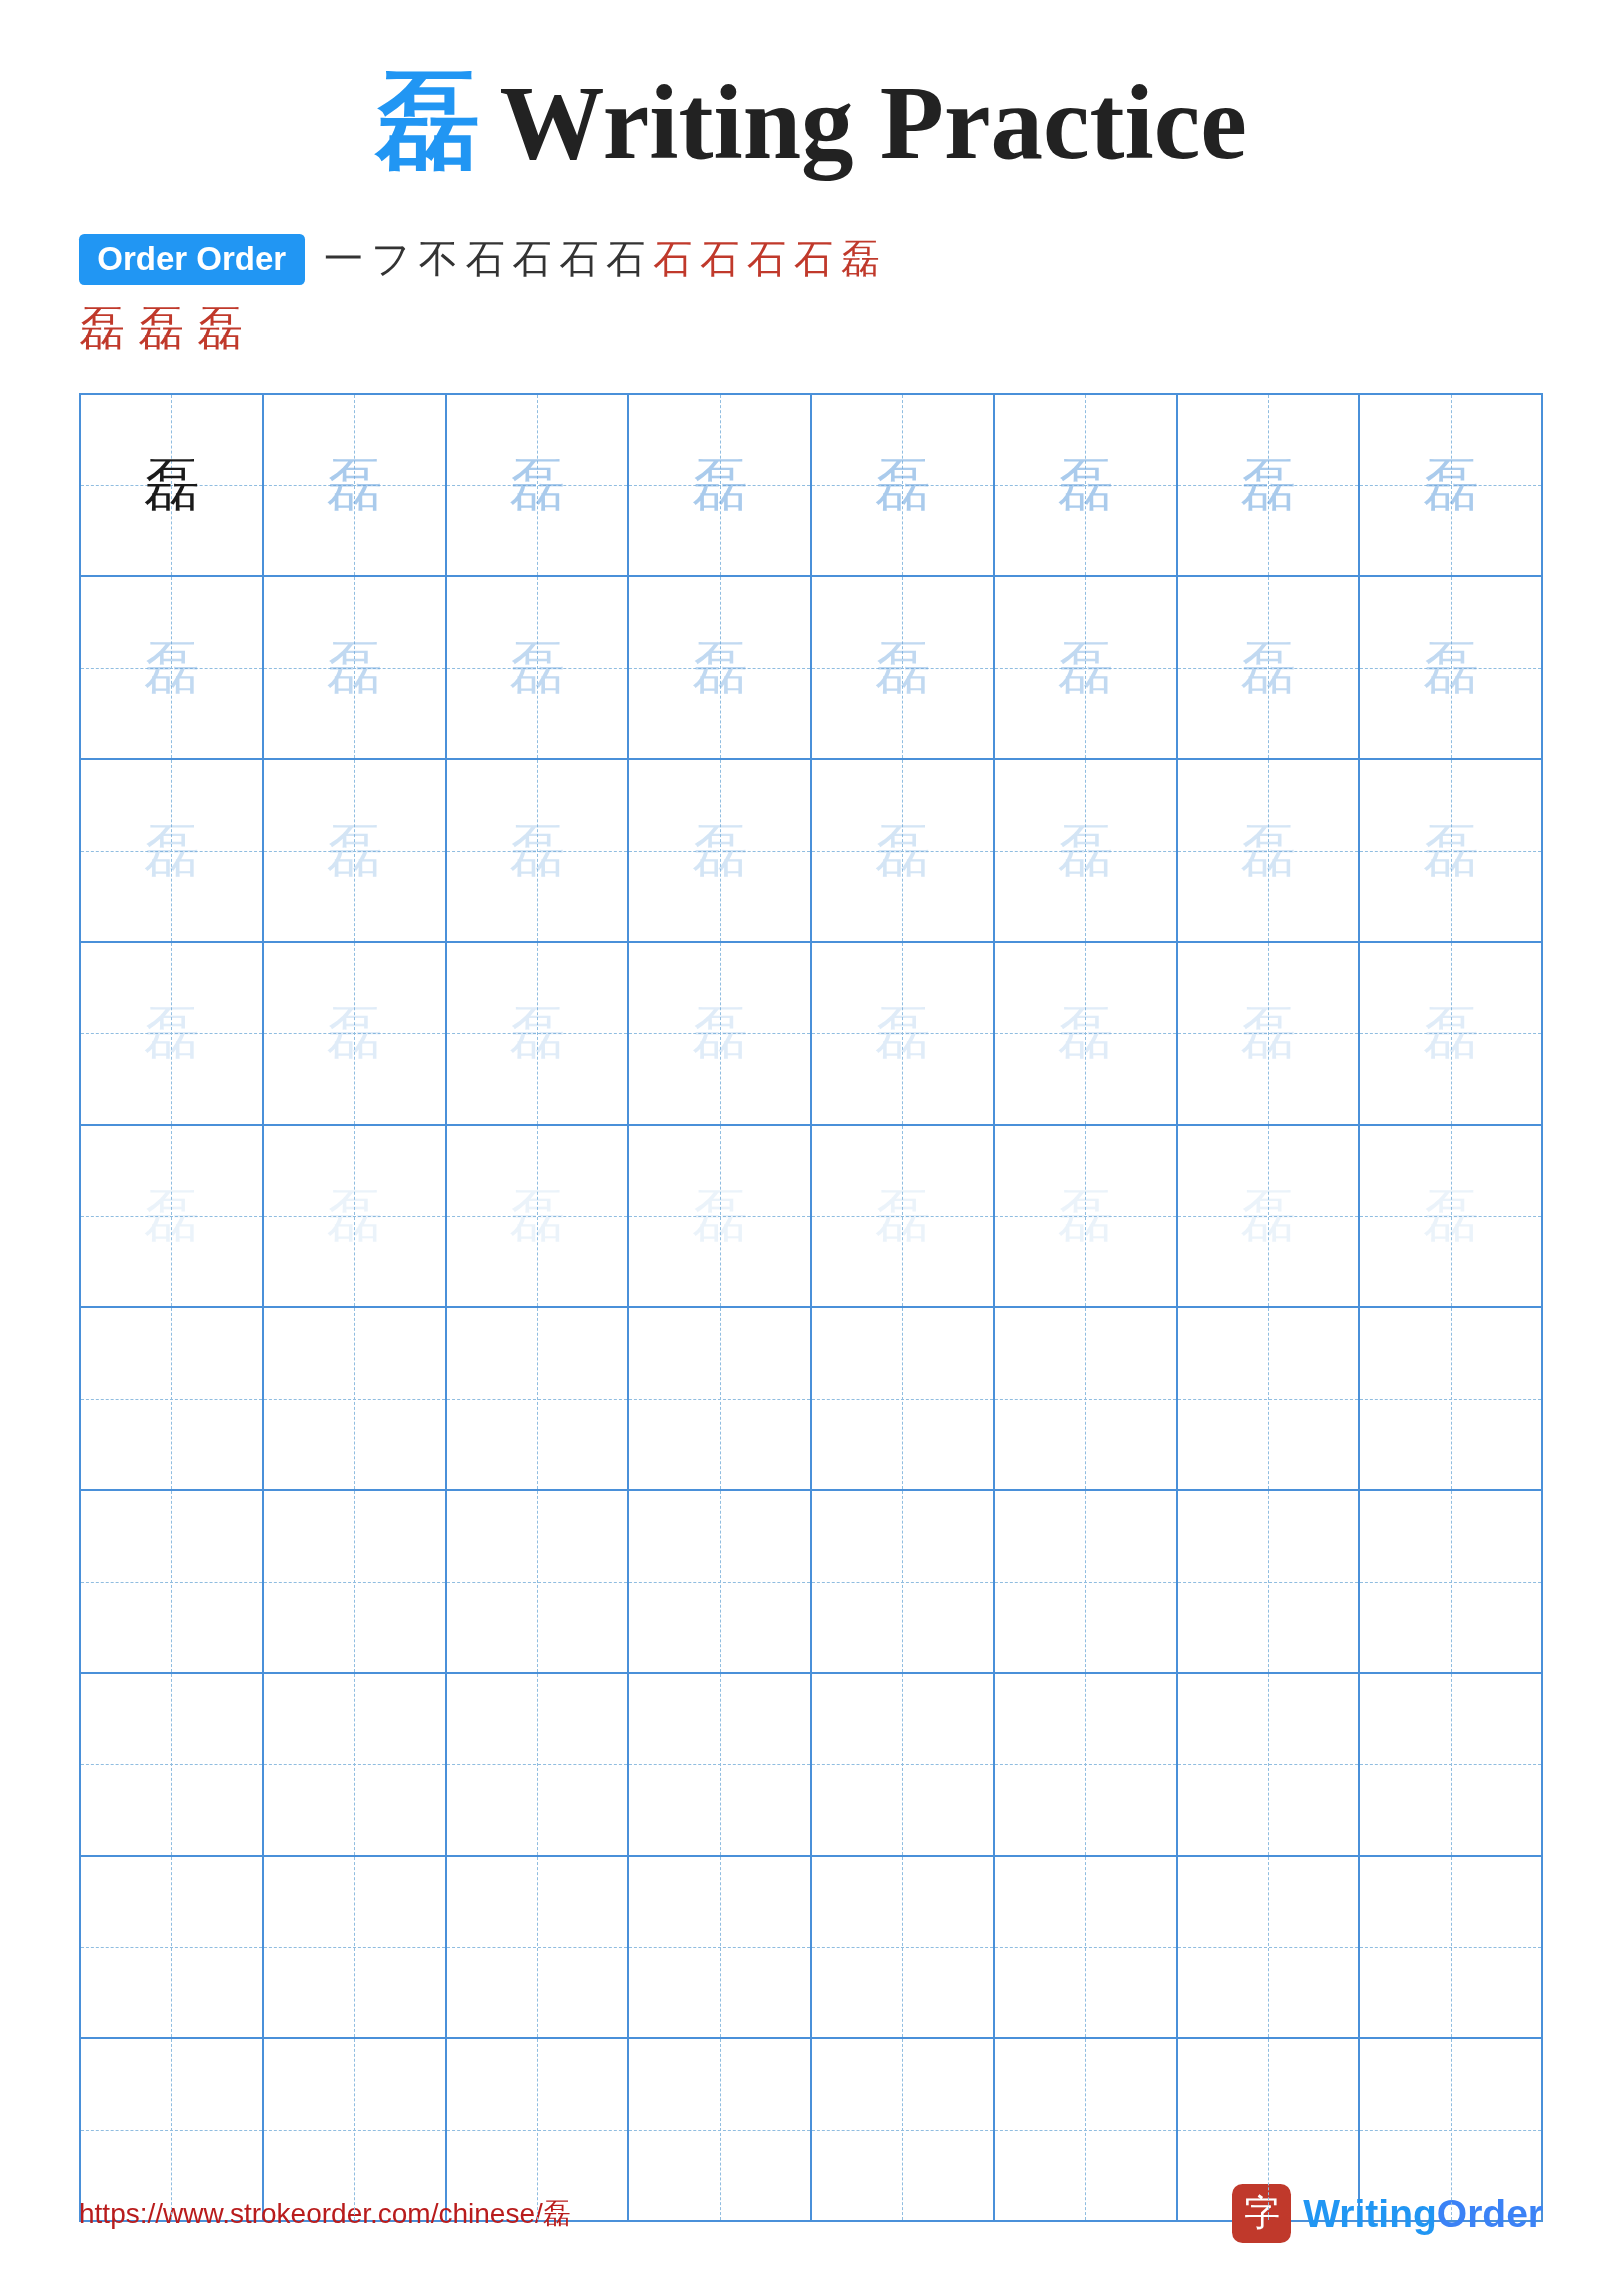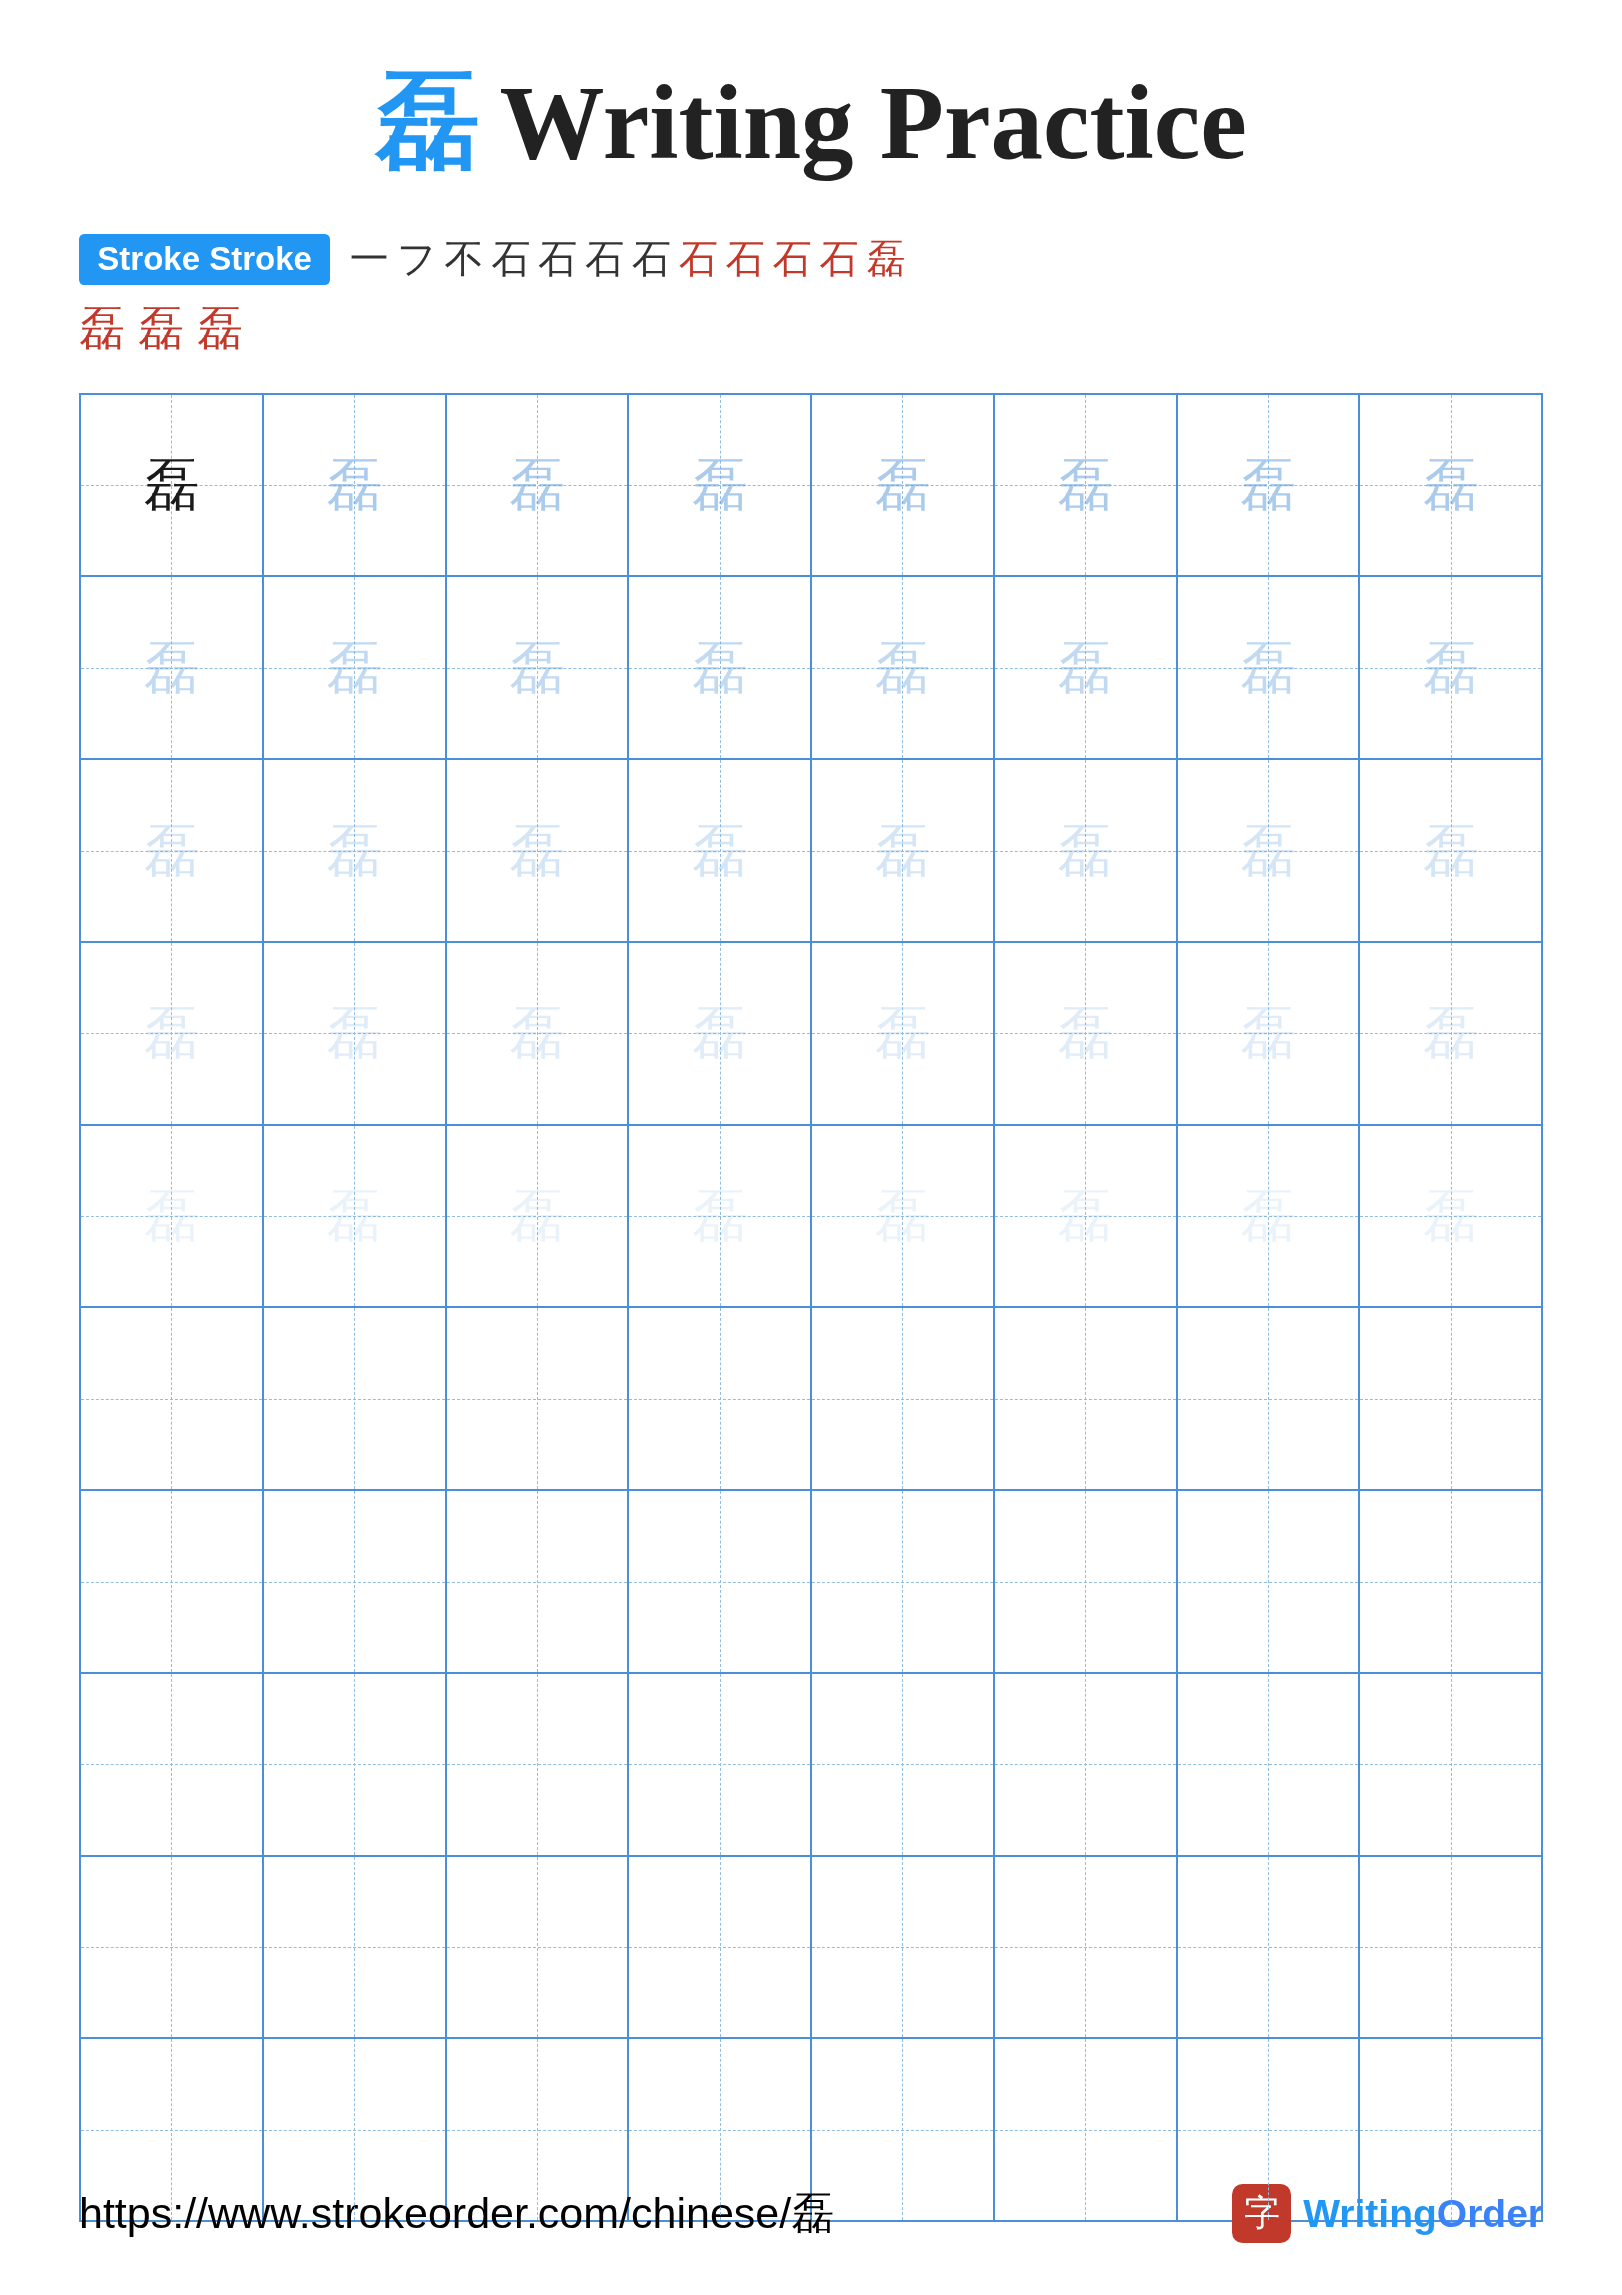--- a/index.html
+++ b/index.html
@@ -166,22 +166,22 @@
       position: absolute;
       bottom: 52px;
       left: 79px;
       right: 79px;
       display: flex;
       align-items: center;
       justify-content: space-between;
     }
 
     .footer-url {
-      color: #000000;
-      font-size: 43px;
+      color: #b91c1c;
+      font-size: 28px;
       font-family: Arial, sans-serif;
       text-decoration: none;
     }
 
     .footer-logo {
       display: flex;
       align-items: center;
       gap: 11.8px;
     }
 
@@ -214,21 +214,21 @@
 
 <div class="page">
 
   <div class="title">
     <span class="title-char">磊</span>
     <span>Writing Practice</span>
   </div>
 
   <div class="stroke-order-section">
     <div class="stroke-order-row">
-      <div class="stroke-order-badge">Stroke Stroke</div>
+      <div class="stroke-order-badge">Order Order</div>
       <div class="stroke-chars">
         <span class="stroke-char">一</span>
         <span class="stroke-char">フ</span>
         <span class="stroke-char">不</span>
         <span class="stroke-char">石</span>
         <span class="stroke-char">石</span>
         <span class="stroke-char">石</span>
         <span class="stroke-char">石</span>
         <span class="stroke-char red-accent">石</span>
         <span class="stroke-char red-accent">石</span>

